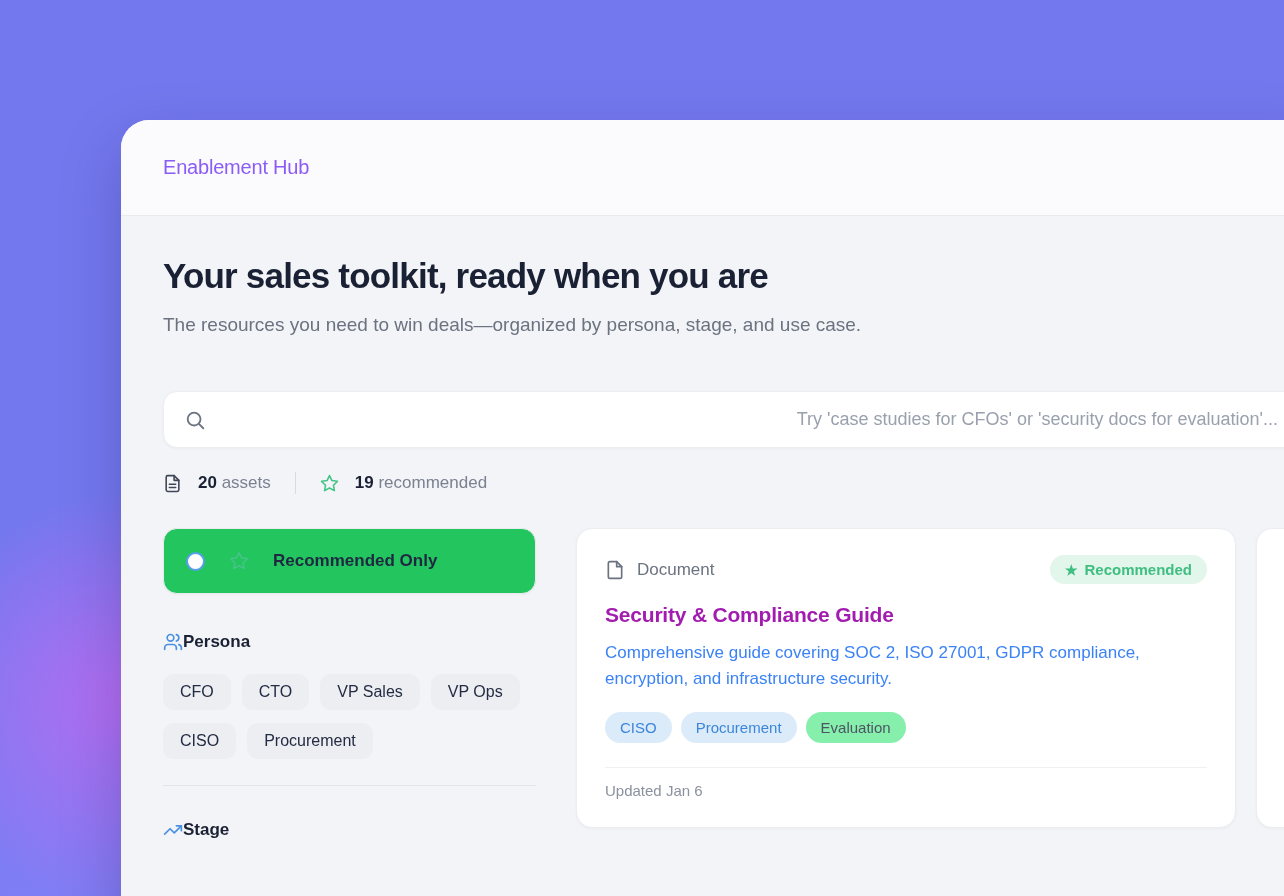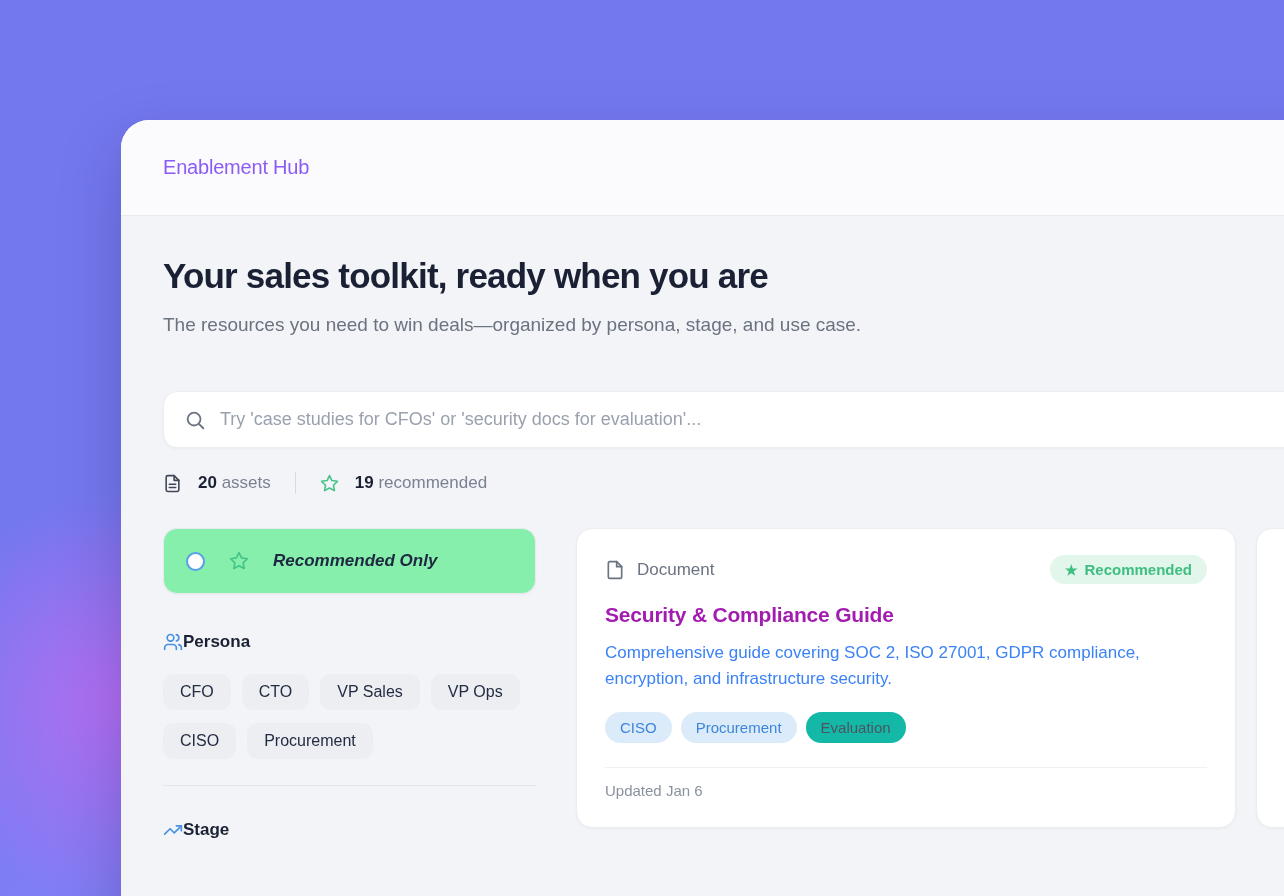--- a/index.html
+++ b/index.html
@@ -44,43 +44,42 @@
     height:57px; background:#ffffff;
     border:1px solid #eceef2; border-radius:14px;
     display:flex; align-items:center; gap:14px;
     padding:0 20px;
     box-shadow:0 1px 3px rgba(20,24,40,0.04);
   }
   .search-box svg{ flex:0 0 auto; }
   .search-input{
     flex:1; border:none; outline:none; background:transparent;
     font-family:"Liberation Sans", sans-serif;
-    font-size:18px; color:#1a2134;
+    font-size:18px; color:#1a2134;text-align:right;
   }
   .search-input::placeholder{ color:#9aa1ae; }
   .stats-row{
     margin-top:24px;
     display:flex; align-items:center; gap:16px;
     font-size:17px; color:#7a8292;
   }
   .stat{ display:flex; align-items:center; gap:16px; }
   .stat b{ color:#1a2134; font-weight:700; }
   .stat-divider{ width:1px; height:22px; background:#d8dbe1; margin:0 8px; }
   .columns{
     margin-top:34px;
     display:flex; align-items:flex-start; gap:40px;
   }
   .sidebar{ width:373px; flex:0 0 auto; }
   .rec-toggle{
-    height:66px; background:#86efac;
+    height:66px; background:#22c55e;
     border:1px solid #e8eaef; border-radius:14px;
     display:flex; align-items:center; gap:24px;
     padding:0 22px; cursor:pointer;
     box-shadow:0 1px 2px rgba(20,24,40,0.03);
-    font-style:italic;
   }
   .radio-circle{
     width:19px; height:19px; border-radius:50%;
     border:2px solid #55a0e8; background:#fff; flex:0 0 auto;
   }
   .rec-toggle-label{ font-size:17px; font-weight:600; color:#1f2840; }
   .filter-section-head{
     margin-top:38px;
     display:flex; align-items:center; gap:0;
     font-size:17px; font-weight:700; color:#1a2134;
@@ -107,21 +106,21 @@
     background:#e2f6eb; color:#3fbe81;
     border-radius:999px; padding:6px 15px;
     font-size:15px; font-weight:600;
   }
   .badge .star-glyph{ font-size:14px; line-height:1; }
   .card-title{ margin-top:19px; font-size:21px; font-weight:700; color:#a21caf; letter-spacing:-0.2px; }
   .card-desc{ margin-top:13px; font-size:17px; line-height:26px; color:#3b82f6; max-width:600px; }
   .tag-row{ margin-top:20px; display:flex; gap:9px; }
   .tag{ border-radius:999px; padding:7px 15px; font-size:15px; cursor:pointer; white-space:nowrap; }
   .tag.blue{ background:#dcebfa; color:#3c86d9; }
-  .tag.gray{ background:#14b8a6; color:#4b5563; }
+  .tag.gray{ background:#86efac; color:#4b5563; }
   .card-footer{ margin-top:24px; border-top:1px solid #eef0f3; padding:14px 0; font-size:15px; color:#8a919e; }
   svg{ display:block; }
 </style>
 </head>
 <body>
 
 <div class="bg-blobs"></div>
 
 <div class="panel">
 

